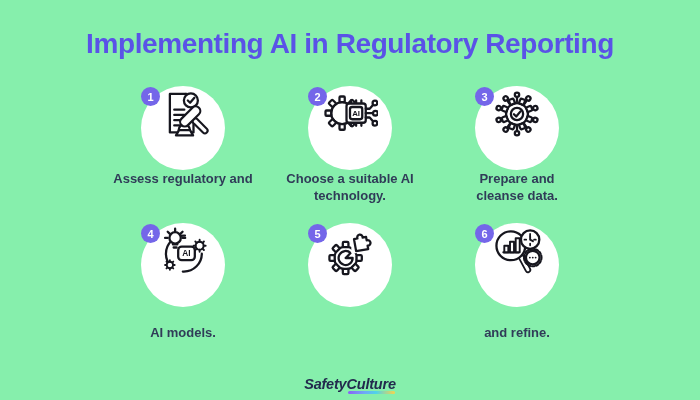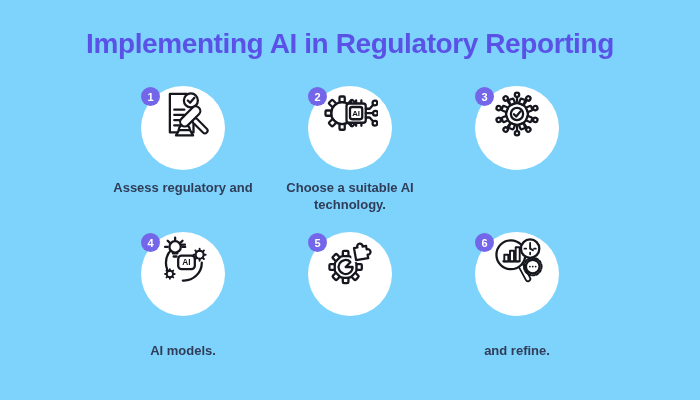--- a/index.html
+++ b/index.html
@@ -1,30 +1,30 @@
 <!DOCTYPE html>
 <html><head>
 <meta charset="utf-8">
 <style>
   html,body{margin:0;padding:0;}
-  .stage{position:relative;width:700px;height:400px;background:#7dd3fc;overflow:hidden;
+  .stage{position:relative;width:700px;height:400px;background:#86efac;overflow:hidden;
          font-family:"Liberation Sans",sans-serif;}
   .title{position:absolute;top:28px;left:0;width:100%;text-align:center;
          font-size:28px;font-weight:800;color:#5A52E7;letter-spacing:-0.4px;}
   .grid{position:absolute;top:86px;left:0;width:100%;}
   .row{display:flex;justify-content:center;}
   .row2{margin-top:19px;}
   .cell{width:167px;display:flex;flex-direction:column;align-items:center;}
   .circle-wrap{position:relative;width:84px;height:84px;}
   .circle{width:84px;height:84px;border-radius:50%;background:#FFFFFF;
           display:flex;justify-content:center;}
   .badge{position:absolute;top:1px;left:0;width:19px;height:19px;border-radius:50%;
          background:#7466E9;color:#fff;font-size:11px;font-weight:700;
          display:flex;align-items:center;justify-content:center;z-index:2;}
-  .caption{margin-top:9px;text-align:center;font-size:13px;font-weight:700;
+  .caption{text-align:center;font-size:13px;font-weight:700;
            color:#303C58;line-height:1.32;}
   .footer{position:absolute;bottom:7px;left:0;width:100%;text-align:center;}
   .logo{display:inline-block;font-style:italic;font-weight:800;font-size:14.5px;
         color:#222A4D;letter-spacing:-0.2px;}
   .culture{position:relative;display:inline-block;}
   .culture .grad{position:absolute;left:2px;right:1px;bottom:-2px;height:2.6px;border-radius:2px;
         background:linear-gradient(90deg,#8A63F4,#6FA8F7 35%,#4FD4E8 60%,#F7D44C);}
   svg{display:block;}
 </style>
 </head>
@@ -149,20 +149,24 @@
               <rect x="29.2" y="13.8" width="5.6" height="6" rx="1.2" fill="#fff" transform="rotate(157.5 32 32)"></rect>
               <rect x="29.2" y="13.8" width="5.6" height="6" rx="1.2" fill="#fff" transform="rotate(202.5 32 32)"></rect>
               <rect x="29.2" y="13.8" width="5.6" height="6" rx="1.2" fill="#fff" transform="rotate(247.5 32 32)"></rect>
               <rect x="29.2" y="13.8" width="5.6" height="6" rx="1.2" fill="#fff" transform="rotate(292.5 32 32)"></rect>
               <rect x="29.2" y="13.8" width="5.6" height="6" rx="1.2" fill="#fff" transform="rotate(337.5 32 32)"></rect>
               <circle cx="32" cy="32" r="7" fill="#fff"></circle>
               <path d="M28.5,32.3 l2.6,2.6 L36,29"></path>
             </svg>
           </div>
         </div>
+        <div class="caption">
+          <span>Prepare and</span><br>
+          <span>cleanse data.</span>
+        </div>
       </div>
 
     </div>
 
     <div class="row row2">
 
       <div class="cell">
         <div class="circle-wrap">
           <div class="badge">4</div>
           <div class="circle">
@@ -238,14 +242,17 @@
         </div>
         <div class="caption">
           <br>
           <span>and refine.</span>
         </div>
       </div>
 
     </div>
   </div>
 
+  <div class="footer">
+    <span class="logo"><span>Safety</span><span class="culture"><span>Culture</span><span class="grad"></span></span></span>
+  </div>
 
 </div>
 
 </body></html>

